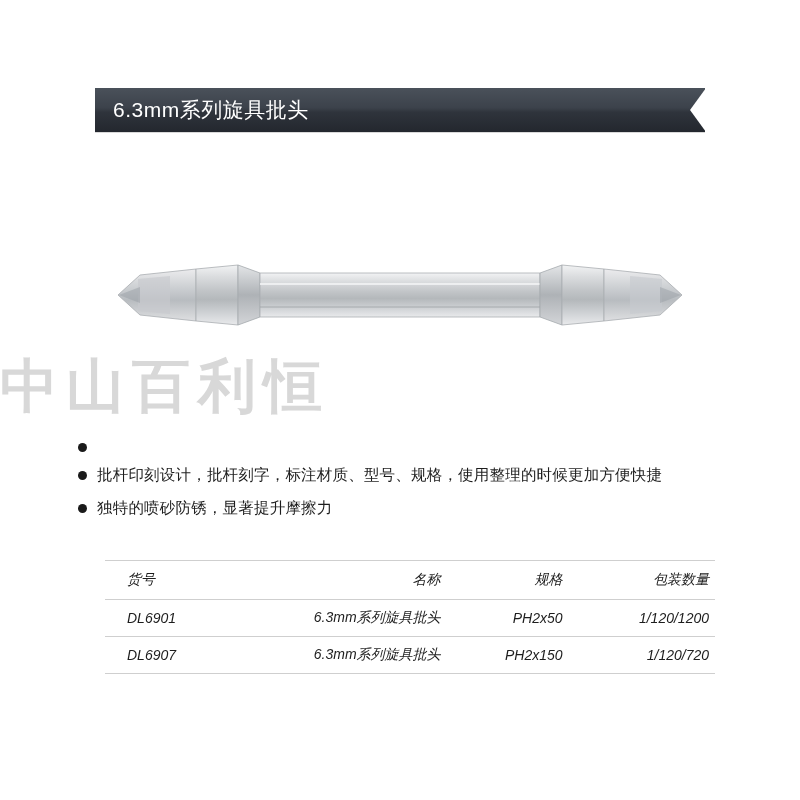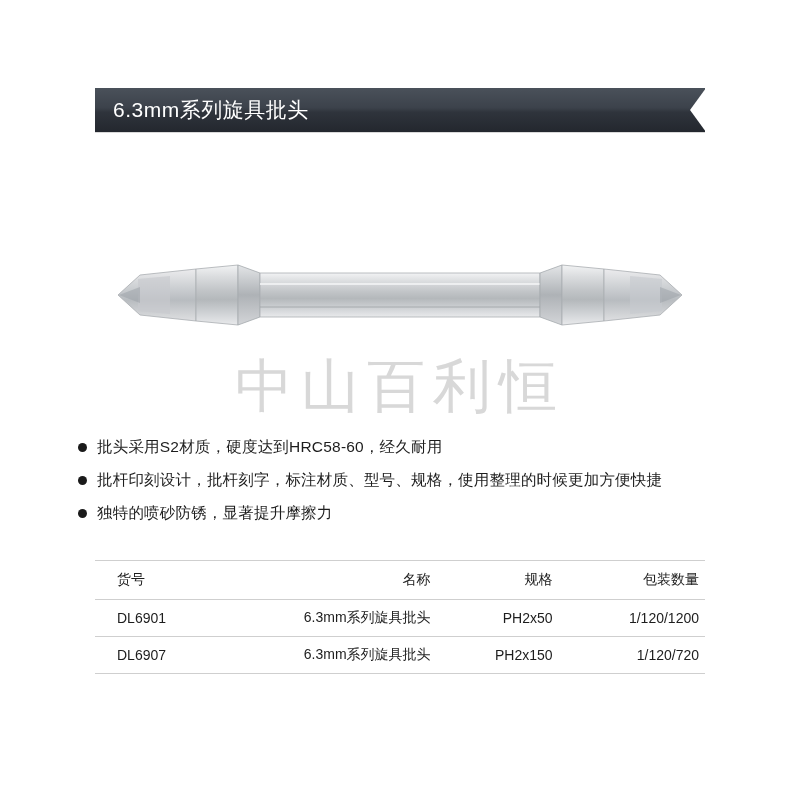--- a/index.html
+++ b/index.html
@@ -66,26 +66,26 @@
     left: 20px;
     top: 35px;
   }
 
   
   .watermark {
     position: absolute;
     left: 0;
     top: 348px;
     width: 800px;
-    text-align: center;
+    text-align: left;
     font-size: 58px;
     letter-spacing: 8px;
     color: #d8d8d8;
     font-family: "DejaVu Sans", sans-serif;
-    font-weight: normal;
+    font-weight: bold;
     user-select: none;
   }
 
   
   .features {
     position: absolute;
     left: 78px;
     top: 437px;
     width: 660px;
   }
@@ -106,25 +106,26 @@
   .feature-text {
     font-size: 15.5px;
     line-height: 20px;
     color: #1d1d1d;
     letter-spacing: 0.2px;
   }
 
   
   .spec-table {
     position: absolute;
-    left: 95px;
+    left: 105px;
     top: 560px;
     width: 610px;
     border-collapse: collapse;
     font-size: 14px;
+    font-style: italic;
   }
   .spec-table th, .spec-table td {
     border-bottom: 1px solid #cfcfcf;
     padding: 9px 6px;
     font-weight: normal;
     color: #1d1d1d;
     text-align: right;
   }
   .spec-table thead th {
     border-top: 1px solid #cfcfcf;
@@ -195,21 +196,20 @@
       <path d="M520,41 L552,44 L552,76 L520,79 Z" fill="#c7cace" opacity="0.6"></path>
       <path d="M571,60 L550,52 L550,68 Z" fill="#9aa0a5" opacity="0.5"></path>
     </svg>
   </div>
 
   <div class="watermark">中山百利恒</div>
 
   <div class="features">
     <div class="feature-row">
       <span class="bullet"></span>
-      <span class="feature-text">批头采用S2材质，硬度达到HRC58-60，经久耐用</span>
     </div>
     <div class="feature-row">
       <span class="bullet"></span>
       <span class="feature-text">批杆印刻设计，批杆刻字，标注材质、型号、规格，使用整理的时候更加方便快捷</span>
     </div>
     <div class="feature-row">
       <span class="bullet"></span>
       <span class="feature-text">独特的喷砂防锈，显著提升摩擦力</span>
     </div>
   </div>

